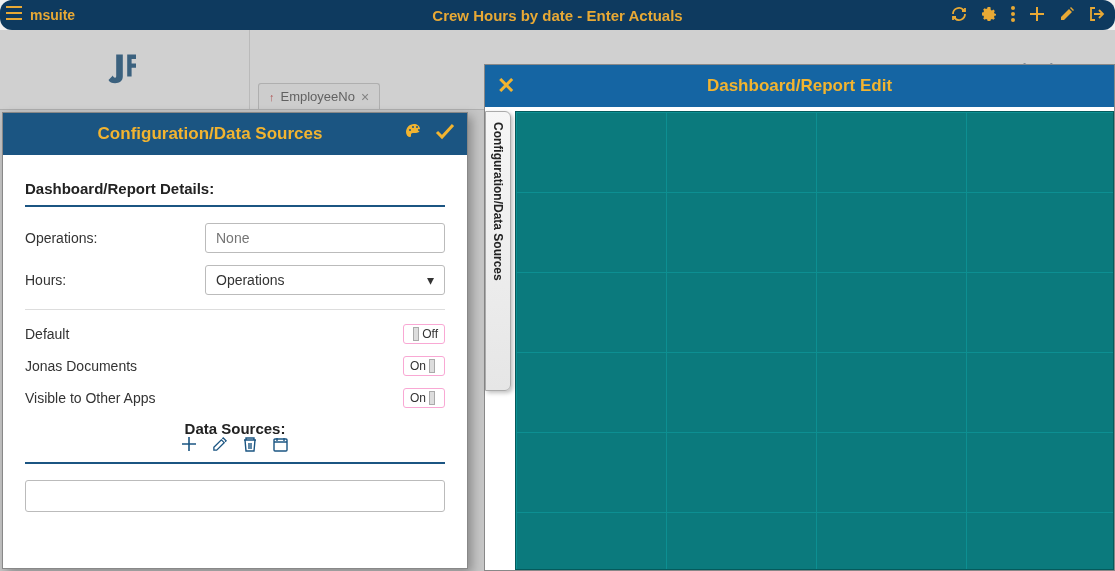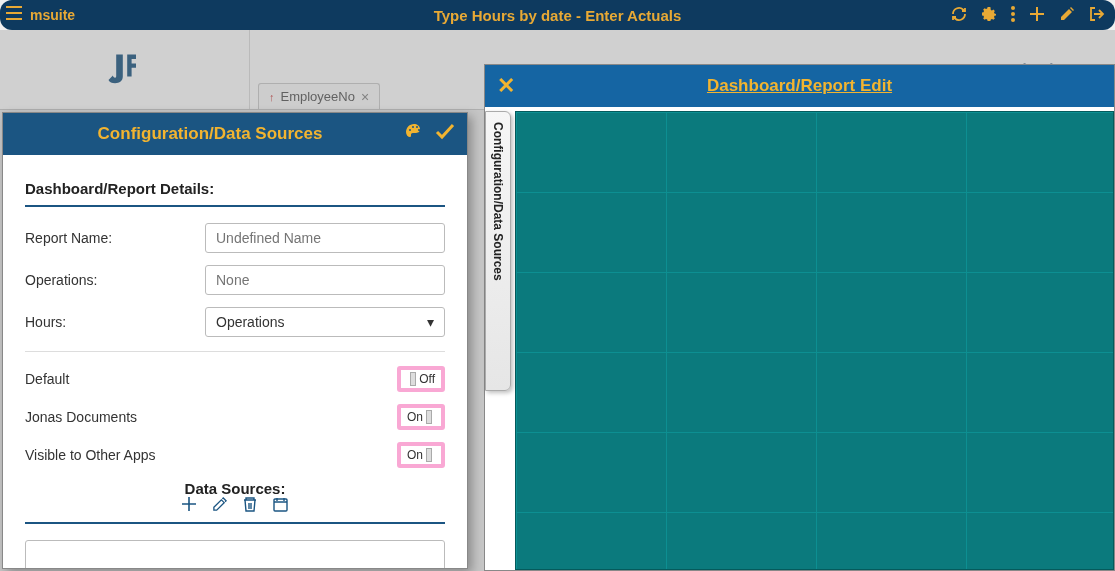--- a/index.html
+++ b/index.html
@@ -102,21 +102,21 @@
     font-size: 17px;
     position: relative;
   }
   .edit-panel-header .close-x {
     margin-left: 12px;
     font-size: 22px;
     cursor: pointer;
     color: #f2b430;
     font-weight: bold;
   }
-  .edit-panel-header .ep-title { position: absolute; left:50%; transform: translateX(-50%); text-decoration: underline; }
+  .edit-panel-header .ep-title { position: absolute; left:50%; transform: translateX(-50%); }
 
   .edit-panel-body {
     flex: 1;
     position: relative;
     background: #fff;
   }
   .side-tab {
     position: absolute;
     left: 0; top: 4px;
     width: 26px;
@@ -217,21 +217,21 @@
   .divider { border-top: 1px solid #ddd; margin: 14px 0; }
   .toggle-row {
     display: flex;
     align-items: center;
     justify-content: space-between;
     margin-bottom: 12px;
     font-size: 14px;
     color: #333;
   }
   .toggle {
-    border: 4px solid #f9a8d4;
+    border: 1px solid #f9a8d4;
     border-radius: 3px;
     padding: 2px 6px;
     min-width: 40px;
     display: flex;
     align-items: center;
     font-size: 12px;
     background: #fff;
     cursor: pointer;
   }
   .toggle .knob {
@@ -258,21 +258,21 @@
 </head>
 <body>
 
 <div class="topbar">
   <span class="hamburger">
     <svg width="16" height="14" viewBox="0 0 16 14">
         <path stroke="#e8a935" stroke-width="2" d="M0 1h16M0 7h16M0 13h16"></path>
       </svg>
   </span>
   <span class="brand">msuite</span>
-  <span class="title">Type Hours by date - Enter Actuals</span>
+  <span class="title">Crew Hours by date - Enter Actuals</span>
   <div class="actions">
     <span>
       <svg width="16" height="16" viewBox="0 0 16 16" fill="none" stroke="#e8a935" stroke-width="1.8">
           <path d="M2 8a6 6 0 0 1 10-4.5L14 5M14 8a6 6 0 0 1-10 4.5L2 11"></path>
           <path d="M14 2v3h-3M2 14v-3h3"></path>
         </svg>
     </span>
     <span>
       <svg width="16" height="16" viewBox="0 0 16 16" fill="#e8a935">
           <path d="M8 5a3 3 0 1 0 0 6 3 3 0 0 0 0-6zm7 3l-1.5-.4-.5-1.2.8-1.4-1.4-1.4-1.4.8-1.2-.5L9.4 1H6.6l-.4 1.5-1.2.5-1.4-.8L2.2 3.6l.8 1.4-.5 1.2L1 6.6v2.8l1.5.4.5 1.2-.8 1.4 1.4 1.4 1.4-.8 1.2.5.4 1.5h2.8l.4-1.5 1.2-.5 1.4.8 1.4-1.4-.8-1.4.5-1.2L15 9.4V6.6z"></path>
@@ -347,24 +347,20 @@
         <svg width="20" height="18" viewBox="0 0 20 18" fill="none" stroke="#f2b430" stroke-width="3">
             <path d="M2 9l5 5L18 2"></path>
           </svg>
       </span>
     </div>
   </div>
   <div class="config-body">
     <div class="section-title">Dashboard/Report Details:</div>
     <div class="underline-blue"></div>
 
-    <div class="form-row">
-      <label>Report Name:</label>
-      <input class="text" type="text" placeholder="Undefined Name" style="">
-    </div>
     <div class="form-row">
       <label>Operations:</label>
       <input class="text" type="text" placeholder="None" style="">
     </div>
     <div class="form-row">
       <label>Hours:</label>
       <div class="select">
         <span>Operations</span>
         <span>▾</span>
       </div>

